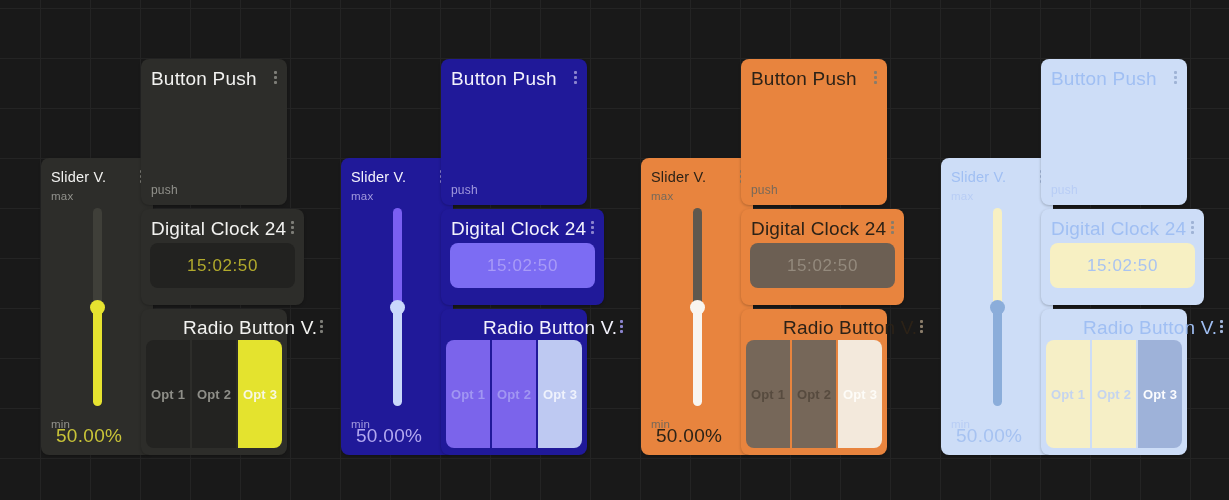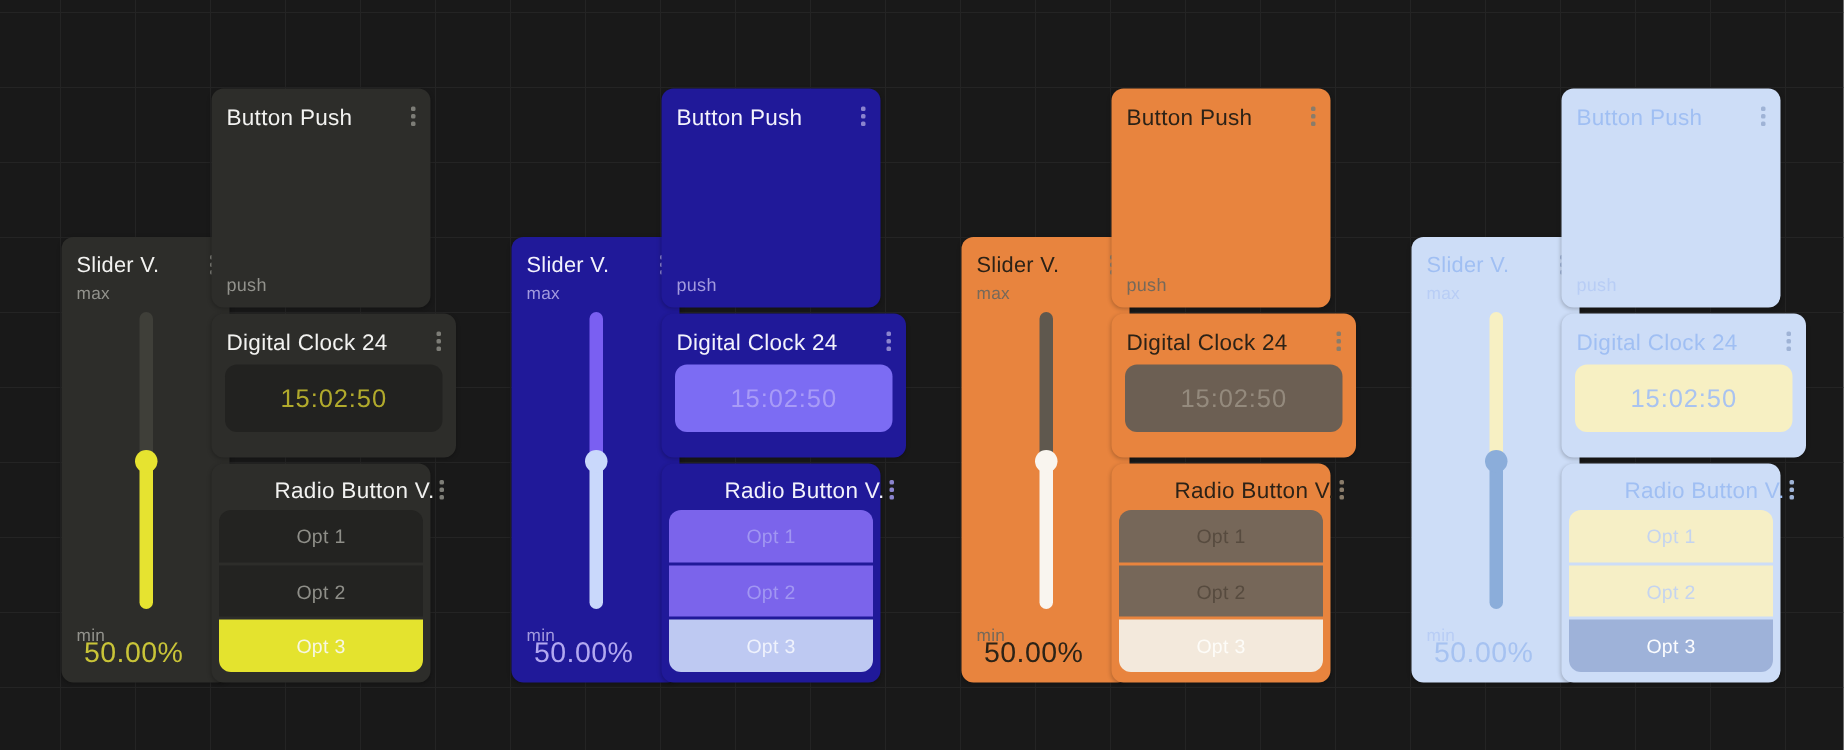--- a/index.html
+++ b/index.html
@@ -11,41 +11,41 @@
   #canvas{position:relative;width:1229px;height:500px;}
   .group{position:absolute;top:0;width:246px;height:500px;}
   .card{position:absolute;border-radius:8px;background:var(--card);box-shadow:0 1px 3px rgba(0,0,0,.25);}
   .slider-card{left:0;top:158px;width:112px;height:297px;}
   .button-card{left:100px;top:59px;width:146px;height:146px;cursor:pointer;}
   .clock-card{left:100px;top:209px;width:163px;height:96px;}
   .radio-card{left:100px;top:309px;width:146px;height:146px;}
 
   .hdr{position:absolute;top:11px;left:10px;right:7px;display:flex;justify-content:space-between;align-items:flex-start;}
   .radio-card .hdr{top:10px;margin-left:32px;}
-  .ttl{font-size:15px;color:var(--title);letter-spacing:.2px;white-space:nowrap;line-height:17px;}
+  .ttl{font-size:19px;color:var(--title);letter-spacing:.2px;white-space:nowrap;line-height:17px;}
   .slider-card .ttl{font-size:14.5px;}
 
   .kebab{display:flex;flex-direction:column;gap:2px;padding:2px 3px;margin-top:-1px;cursor:pointer;}
   .kebab i{width:3px;height:3px;border-radius:1px;background:var(--kebab);}
 
   .lbl{position:absolute;font-size:11.5px;color:var(--secondary);letter-spacing:.2px;}
   .max{left:10px;top:32px;}
   .min{left:10px;bottom:25px;}
   .push{left:10px;bottom:8px;font-size:12px;}
   .value{position:absolute;left:15px;bottom:8px;font-size:19px;color:var(--value);letter-spacing:.3px;}
 
   .track{position:absolute;left:50%;margin-left:-4.5px;top:50px;width:9px;height:198px;cursor:pointer;}
   .track-top{position:absolute;top:0;left:0;right:0;height:50%;background:var(--trackTop);border-radius:5px 5px 0 0;}
   .track-fill{position:absolute;bottom:0;left:0;right:0;height:50%;background:var(--trackFill);border-radius:0 0 5px 5px;}
   .thumb{position:absolute;left:50%;top:50%;width:15px;height:15px;margin:-7.5px 0 0 -7.5px;border-radius:50%;background:var(--trackFill);cursor:grab;}
 
   .clock-display{position:absolute;left:9px;right:9px;top:34px;height:45px;border-radius:8px;background:var(--clockBg);display:flex;align-items:center;justify-content:center;}
   .clock-time{font-size:17px;color:var(--clockText);letter-spacing:.6px;}
 
-  .options{position:absolute;left:5px;right:5px;top:31px;bottom:7px;display:flex;flex-direction:column;gap:2px;border-radius:8px;overflow:hidden;}
+  .options{position:absolute;left:5px;right:5px;top:31px;bottom:7px;display:flex;gap:2px;border-radius:8px;overflow:hidden;font-weight:bold;}
   .option{flex:1;display:flex;align-items:center;justify-content:center;font-size:13px;letter-spacing:.2px;background:var(--optBg);color:var(--optText);cursor:pointer;}
   .option.selected{background:var(--selBg);color:var(--selText);}
 </style>
 </head>
 <body>
 
 <div id="canvas" style="background-color: rgb(25, 25, 25); background-image: linear-gradient(to right, rgb(36, 36, 36) 1px, transparent 1px), linear-gradient(rgb(36, 36, 36) 1px, transparent 1px); background-size: 50px 50px; background-position: 40px 8px;">
   <section class="group" style="left: 41px; --card: #2d2d2a; --title: #f2f2f0; --secondary: #92928c; --kebab: #7d7d77; --trackTop: #3f3f39; --trackFill: #e6e330; --value: #c9c438; --clockBg: #222220; --clockText: #b1aa2c; --optBg: #232321; --optText: #8e8e88; --selBg: #e4e32e; --selText: #f7f7e2;">
 
     <article class="card slider-card">

